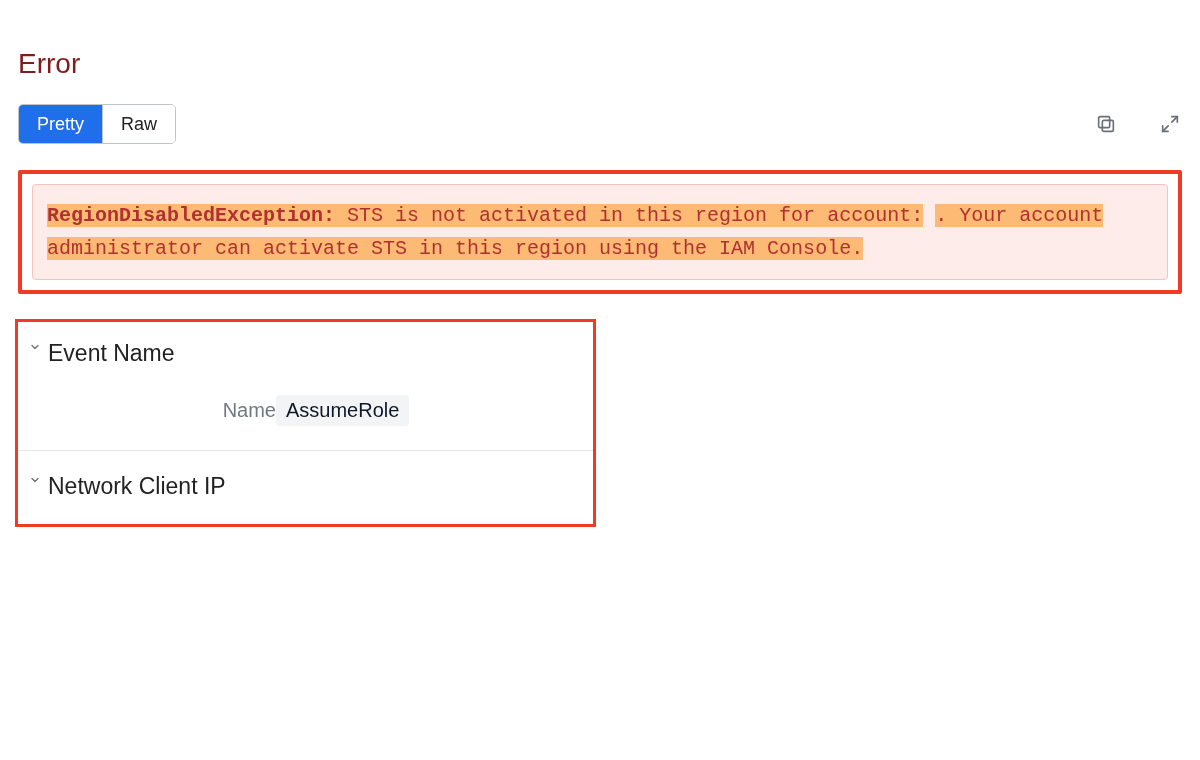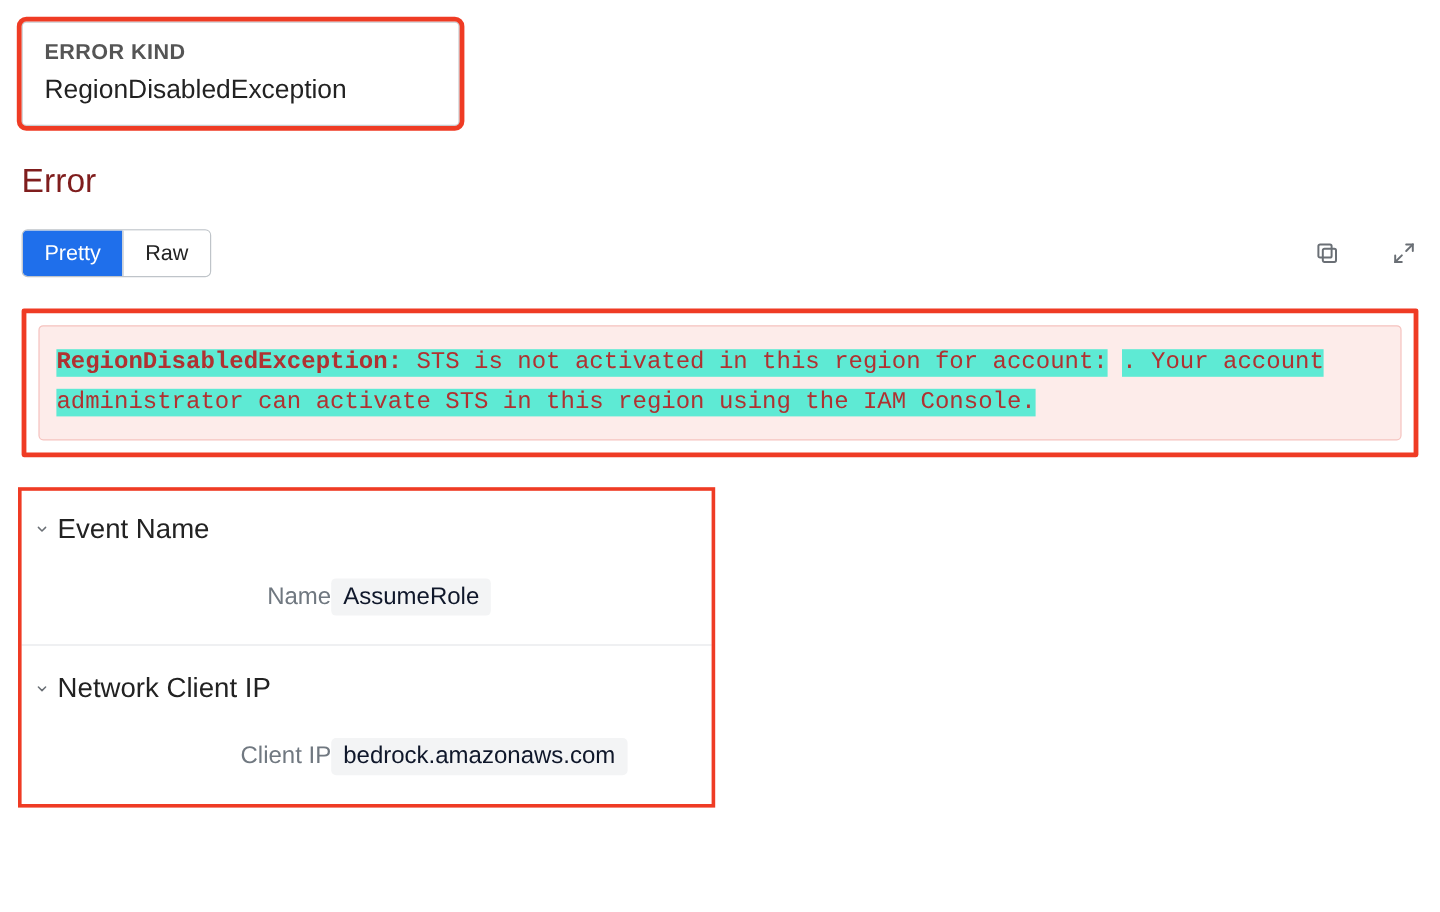--- a/index.html
+++ b/index.html
@@ -106,38 +106,38 @@
     border: 1px solid #f5c2be;
     border-radius: 4px;
     padding: 14px 14px 14px 14px;
     margin: 10px;
     font-family: ui-monospace, SFMono-Regular, Menlo, Consolas, "Liberation Mono", monospace;
     font-size: 20px;
     line-height: 1.65;
     color: #b03131;
   }
   .error-box .hl {
-    background: #5eead4;
+    background: #fdba74;
   }
   .error-box .ex-name { font-weight: 700; color:#b03131; }
 
   
   .details {
     margin-top: 28px;
     width: 575px;
     outline: 3px solid #ef3b24;
     outline-offset: 0;
     padding: 8px 0 20px 0;
   }
   .section {
     padding: 10px 18px 4px 10px;
   }
   .section-header {
     display: flex;
-    align-items: center;
+    align-items: flex-start;
     gap: 6px;
     font-size: 23px;
     color: #222;
     cursor: pointer;
   }
   .section-header .caret {
     width: 14px; height: 14px;
     display:inline-flex; align-items:center; justify-content:center;
     color:#6a6f75;
   }
@@ -165,24 +165,20 @@
     background: #e5e7ea;
     margin: 20px 0 12px 0;
   }
 </style>
 </head>
 <body>
 
 <div class="page">
 
   
-  <div class="error-kind-card">
-    <div class="error-kind-label">ERROR KIND</div>
-    <div class="error-kind-value">RegionDisabledException</div>
-  </div>
 
   
   <div class="error-heading">Error</div>
 
   
   <div class="toolbar">
     <div class="seg">
       <button class="active">Pretty</button>
       <button>Raw</button>
     </div>
@@ -233,21 +229,17 @@
 
     <div class="section">
       <div class="section-header">
         <span class="caret">
           <svg width="12" height="12" viewBox="0 0 24 24" fill="none" stroke="currentColor" stroke-width="2.5" stroke-linecap="round" stroke-linejoin="round">
               <polyline points="6 9 12 15 18 9"></polyline>
             </svg>
         </span>
         <span>Network Client IP</span>
       </div>
-      <div class="row">
-        <div class="key">Client IP</div>
-        <div class="val">bedrock.amazonaws.com</div>
-      </div>
     </div>
 
   </div>
 
 </div>
 
 </body></html>

